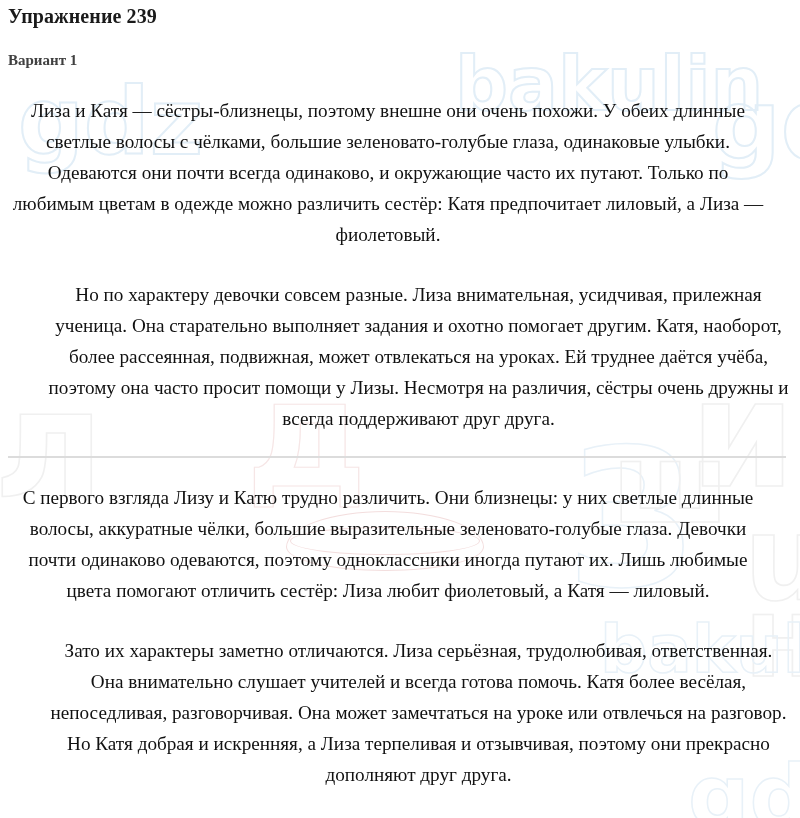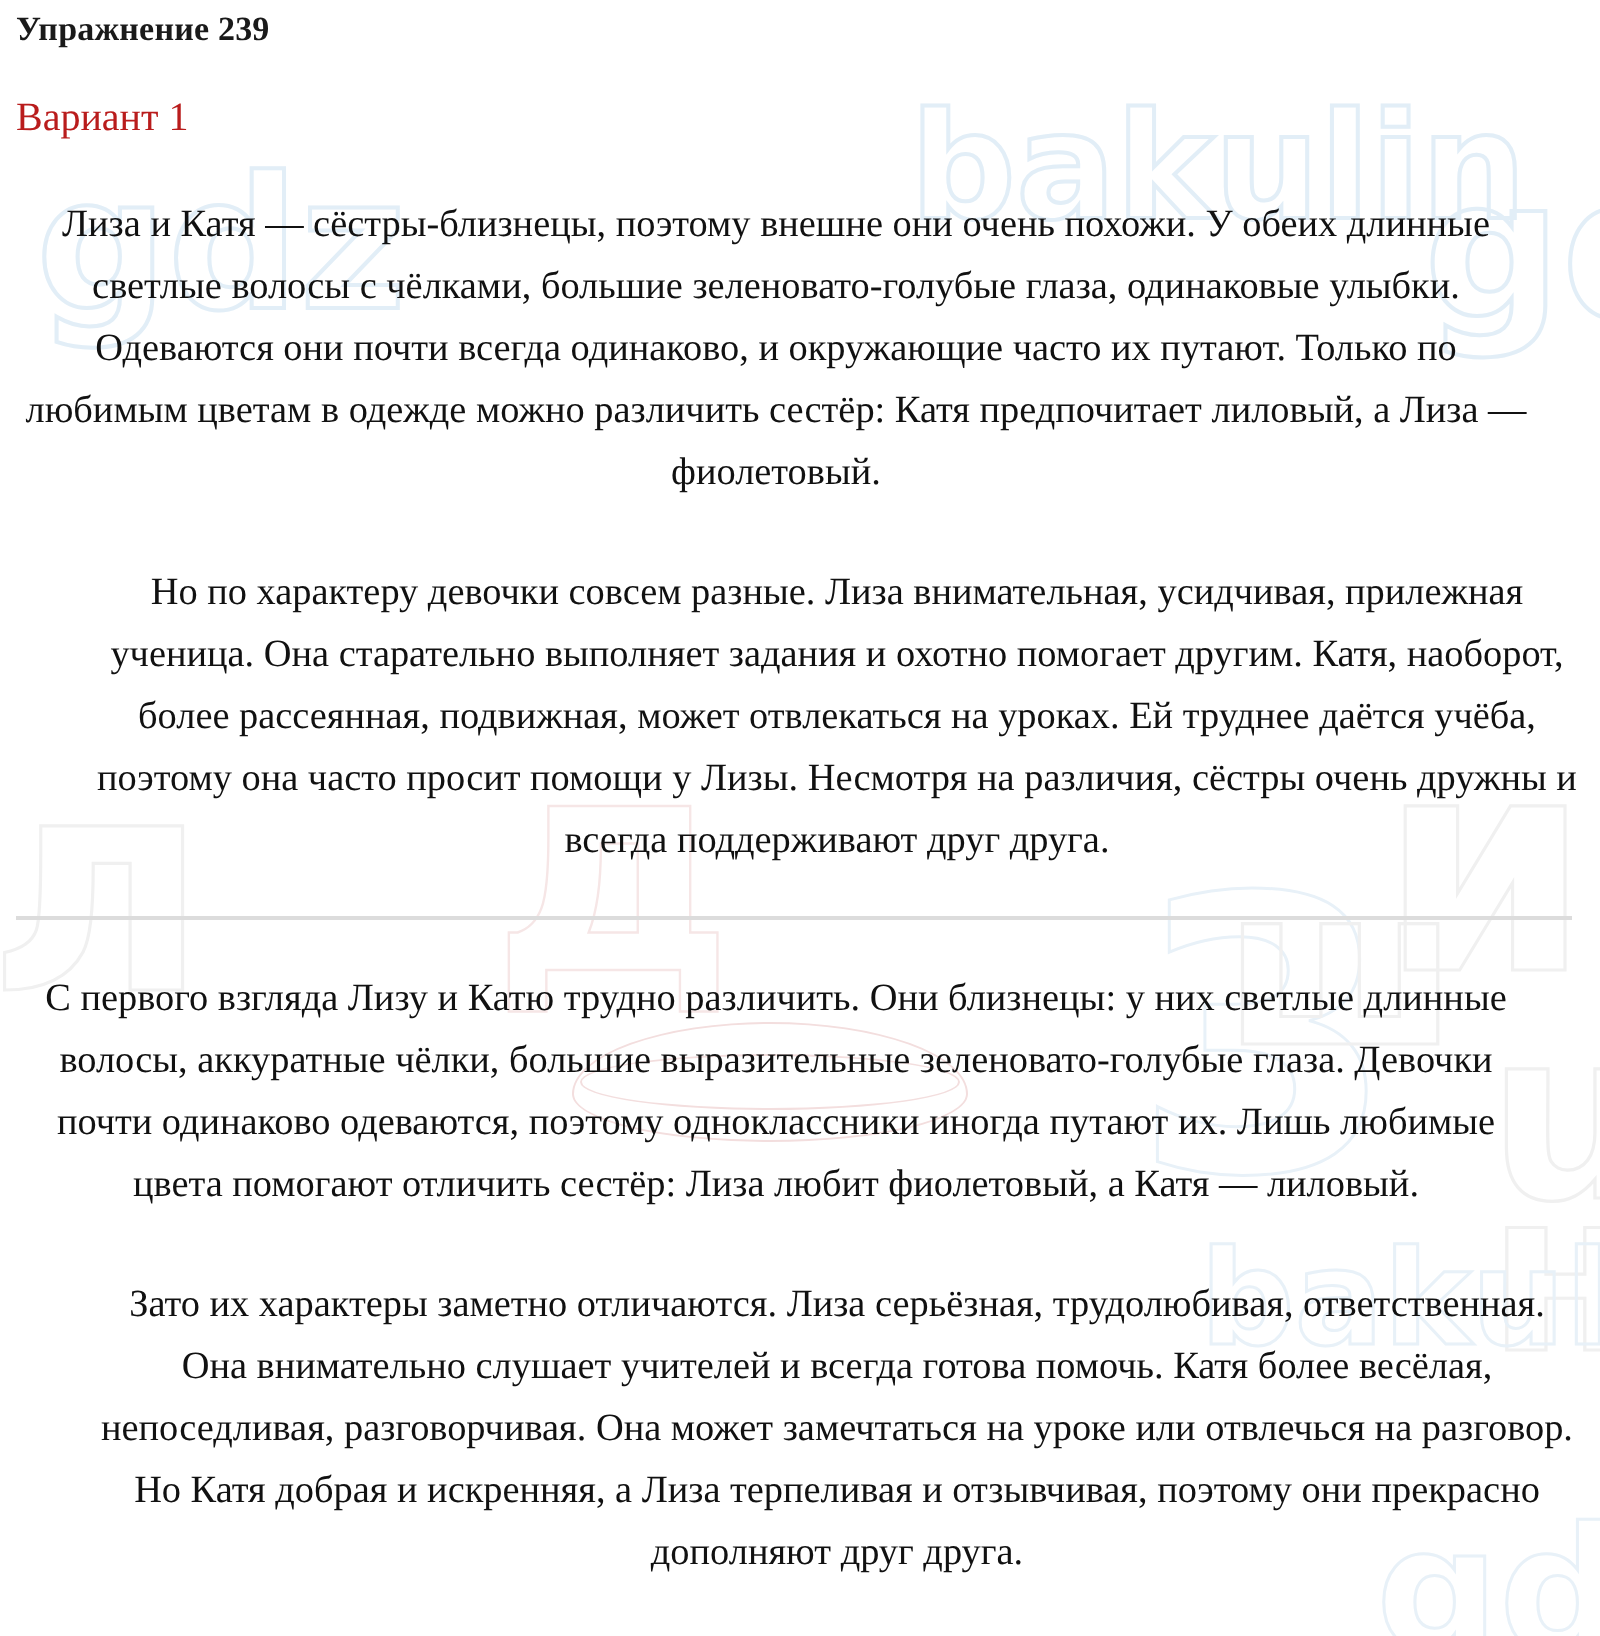--- a/index.html
+++ b/index.html
@@ -52,31 +52,31 @@
     border-radius: 50% 50% 50% 50% / 60% 60% 40% 40%;
   }
 
   
   .content {
     position: relative;
     z-index: 2;
     padding: 4px 10px 0 8px;
   }
   .ex-title {
-    font-size: 17px;
+    font-size: 20px;
     font-weight: 700;
     color: #1a1a1a;
     letter-spacing: 0.1px;
     margin: 0 0 22px 0;
     line-height: 1.25;
   }
   .variant-heading {
-    font-size: 20px;
-    font-weight: 400;
-    color: #b91c1c;
+    font-size: 15px;
+    font-weight: 700;
+    color: #404040;
     margin: 0 0 26px 0;
     line-height: 1.2;
   }
   .para {
     font-size: 19.2px;
     color: #111111;
     line-height: 31px;
     margin: 0 0 29px 0;
     text-align: center;
     max-width: 760px;

